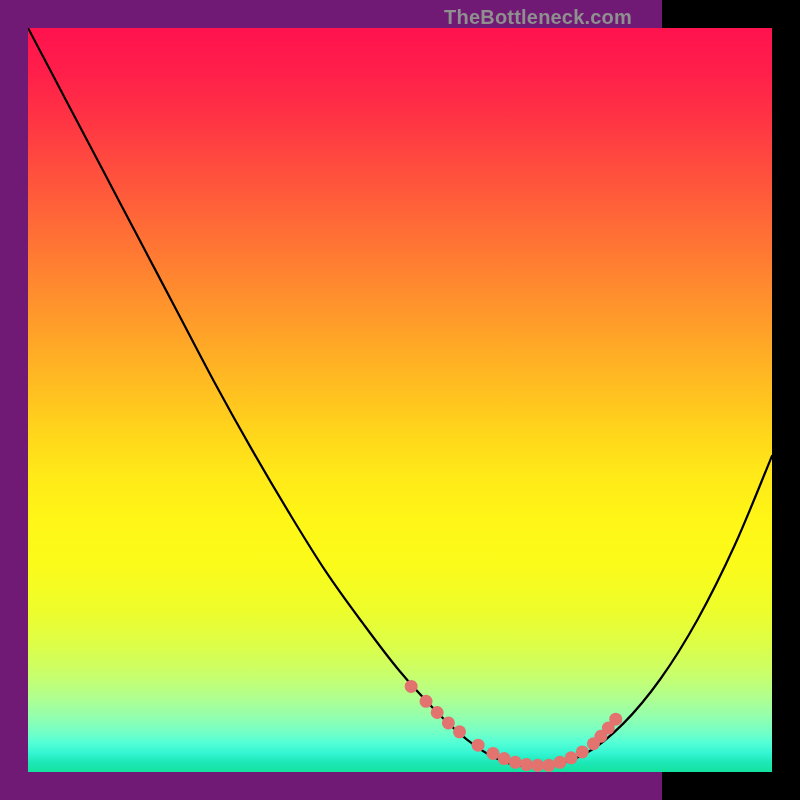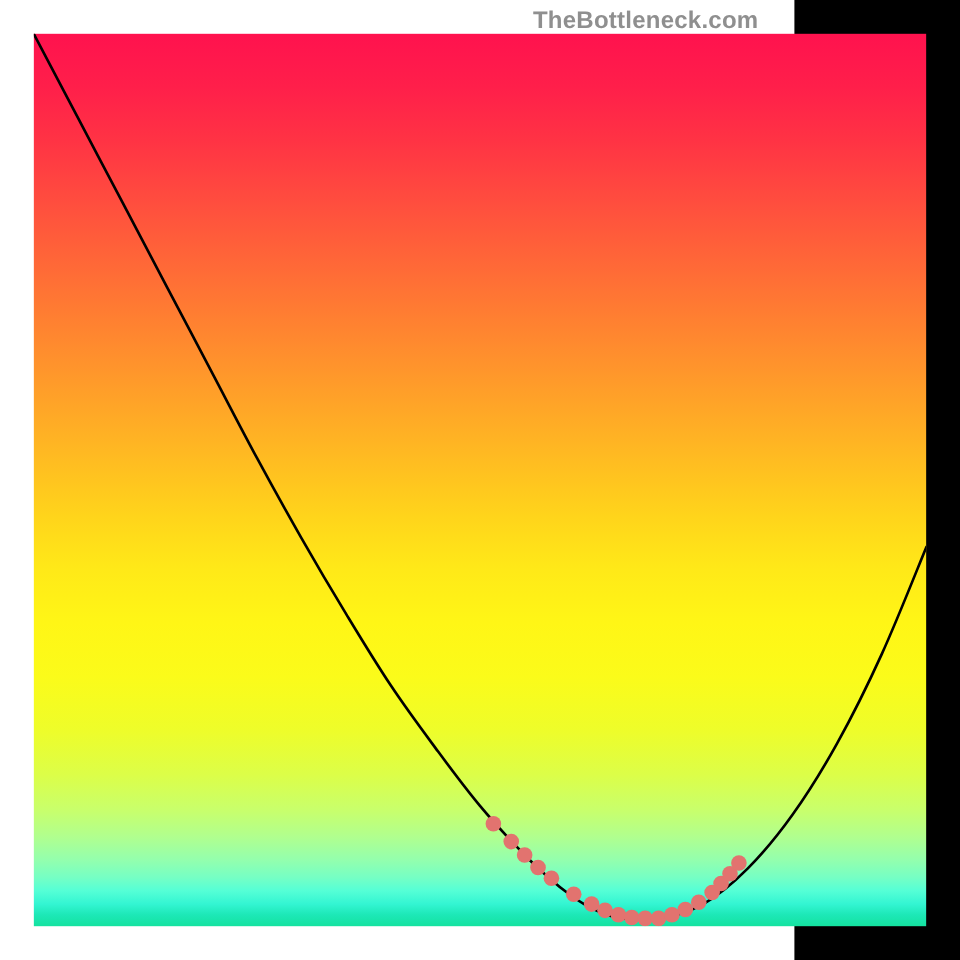--- a/index.html
+++ b/index.html
@@ -1,21 +1,21 @@
 <!DOCTYPE html>
 <html><head>
 <meta charset="utf-8">
 <style>
   * { margin: 0; padding: 0; box-sizing: border-box; }
   html, body { width: 800px; height: 800px; overflow: hidden; background: #000; }
   .frame {
     position: relative;
     width: 662px;
     height: 800px;
-    background: #ffffff;
+    background: #701a75;
   }
   .plot-area {
     position: absolute;
     left: 28px;
     top: 28px;
     width: 744px;
     height: 744px;
     overflow: hidden;
   }
   .gradient {

